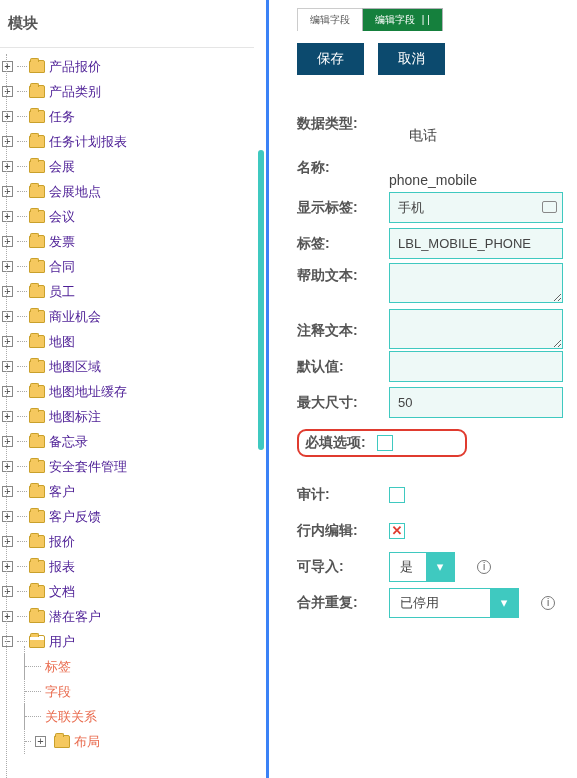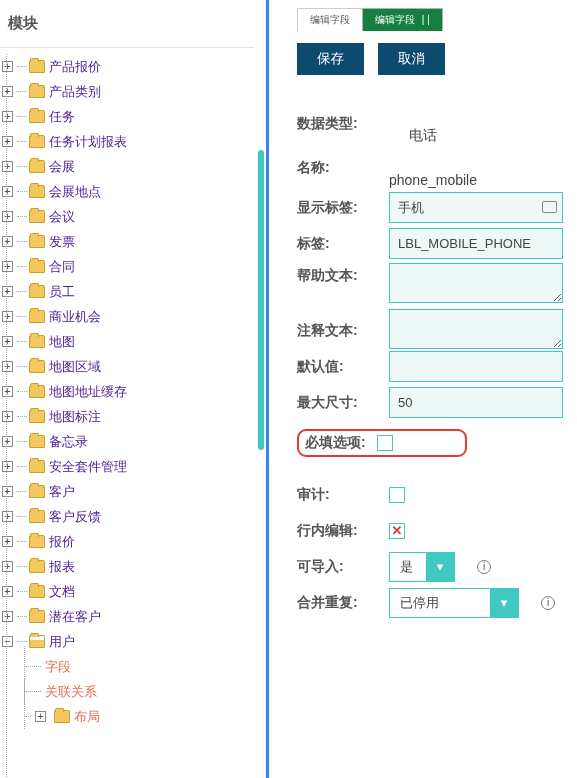--- a/index.html
+++ b/index.html
@@ -393,20 +393,24 @@
 
     <div class="node">
         <span class="toggle">−</span>
         <span class="hline"></span>
         <span class="folder open"></span>
         <span class="lbl">用户</span>
       </div>
 
     <div style="position:relative; padding-left:0;">
       <div class="sub-spine"></div>
+      <div class="child-row">
+          <span class="child-hline"></span>
+          <span class="lbl child">标签</span>
+        </div>
       <div class="child-row">
           <span class="child-hline"></span>
           <span class="lbl child">字段</span>
         </div>
       <div class="child-row">
           <span class="child-hline"></span>
           <span class="lbl child">关联关系</span>
         </div>
       <div class="child-row">
           <span class="child-hline" style="width:6px"></span>

